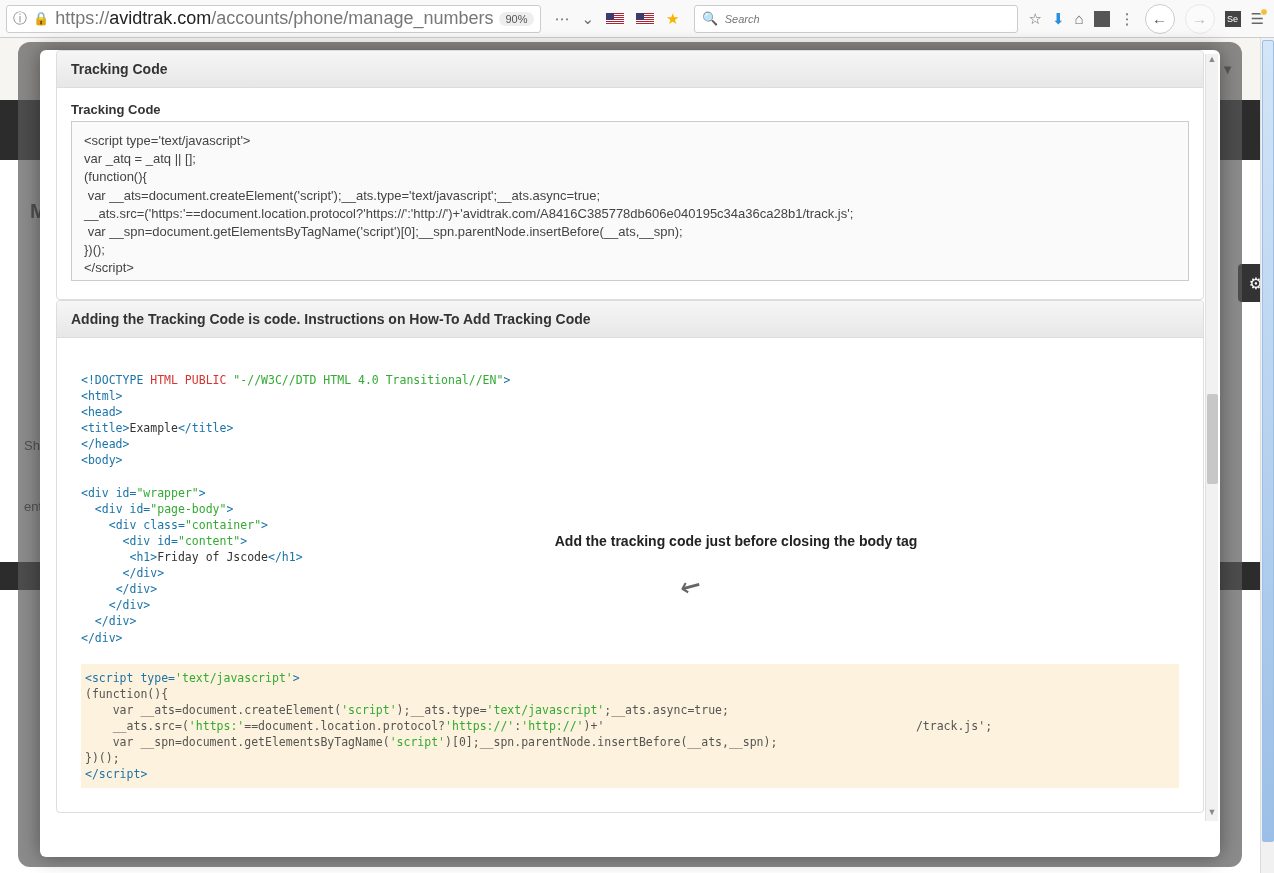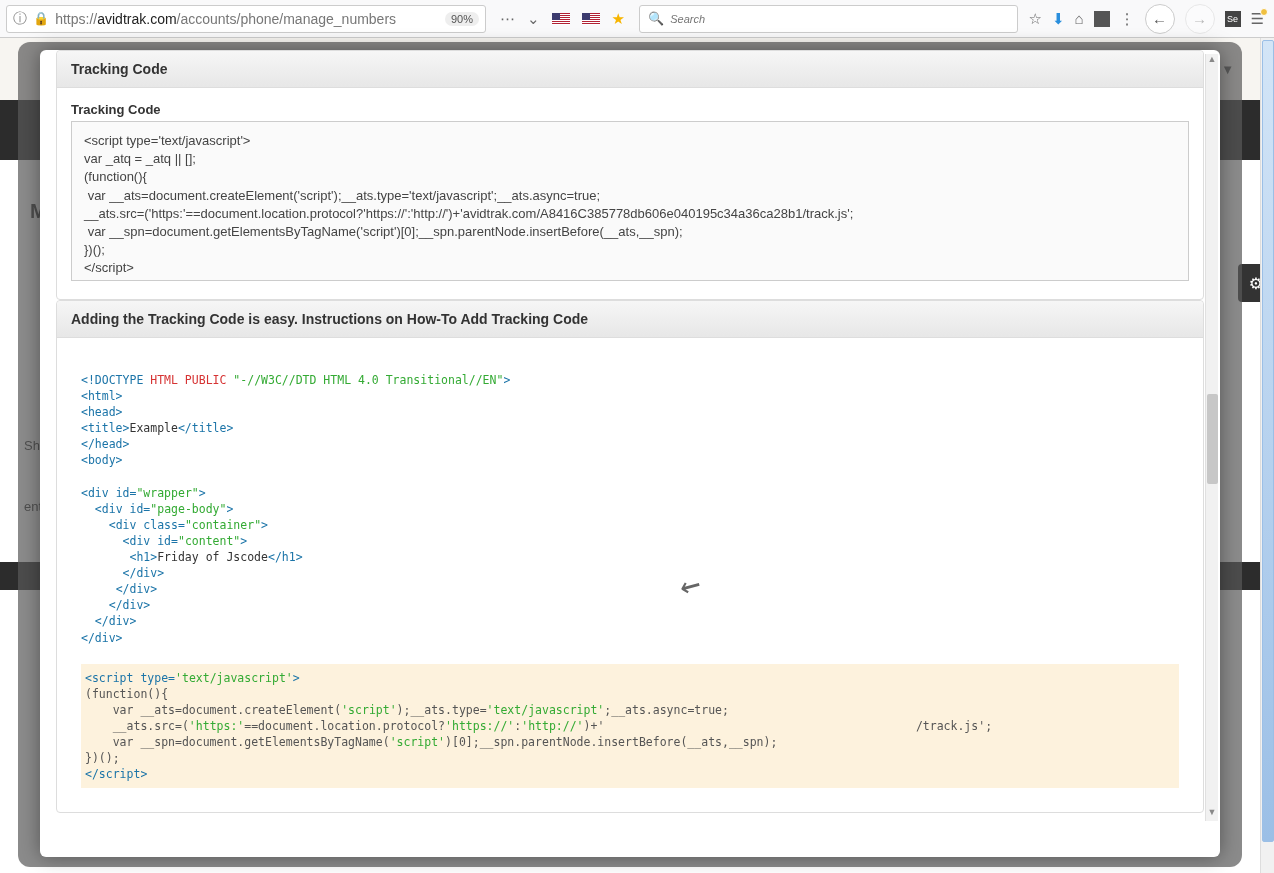--- a/index.html
+++ b/index.html
@@ -29,21 +29,21 @@
   flex: 0 0 480px;
   height: 28px;
   border: 1px solid #ccc;
   border-radius: 3px;
   background: #fff;
   padding: 0 6px;
   gap: 6px;
 }
 .urlbar .icon-info { color: #888; font-size: 14px; }
 .urlbar .icon-lock { color: #3a9f3a; font-size: 13px; }
-.urltext { flex: 1; font-size: 14px; color: #777; white-space: nowrap; overflow: hidden; }
+.urltext { flex: 1; font-size: 18px; color: #777; white-space: nowrap; overflow: hidden; }
 .urltext .host { color: #222; }
 .zoom-badge {
   font-size: 11px; background: #eee; border-radius: 8px; padding: 1px 6px; color: #555;
 }
 .toolbar-icons { display: flex; gap: 12px; padding: 0 8px; color: #666; font-size: 15px; align-items: center; }
 .searchbar {
   flex: 1; height: 28px; border: 1px solid #ccc; border-radius: 3px; background: #fff;
   display: flex; align-items: center; padding: 0 8px; gap: 6px; color: #888;
 }
 .searchbar input { border: none; outline: none; font-size: 11px; font-style: italic; color: #888; width: 100%; }
@@ -240,21 +240,21 @@
 (function(){
  var __ats=document.createElement('script');__ats.type='text/javascript';__ats.async=true;
 __ats.src=('https:'==document.location.protocol?'https://':'http://')+'avidtrak.com/A8416C385778db606e040195c34a36ca28b1/track.js';
  var __spn=document.getElementsByTagName('script')[0];__spn.parentNode.insertBefore(__ats,__spn);
 })();
 &lt;/script&gt;</textarea>
         </div>
       </div>
 
       <div class="panel">
-        <div class="panel-header">Adding the Tracking Code is easy. Instructions on How-To Add Tracking Code</div>
+        <div class="panel-header">Adding the Tracking Code is code. Instructions on How-To Add Tracking Code</div>
         <div class="panel-body">
           <div class="example-wrap">
 <pre><span class="tag">&lt;!DOCTYPE</span> <span class="doctype">HTML PUBLIC</span> <span class="str">"-//W3C//DTD HTML 4.0 Transitional//EN"</span><span class="tag">&gt;</span>
 <span class="tag">&lt;html&gt;</span>
 <span class="tag">&lt;head&gt;</span>
 <span class="tag">&lt;title&gt;</span><span class="txt">Example</span><span class="tag">&lt;/title&gt;</span>
 <span class="tag">&lt;/head&gt;</span>
 <span class="tag">&lt;body&gt;</span>
 
 <span class="tag">&lt;div</span> <span class="attr">id=</span><span class="str">"wrapper"</span><span class="tag">&gt;</span>
@@ -269,20 +269,21 @@
 <span class="tag">&lt;/div&gt;</span></pre>
 <div class="highlight">
 <pre><span class="tag">&lt;script</span> <span class="attr">type=</span><span class="str">'text/javascript'</span><span class="tag">&gt;</span>
 (function(){
     var __ats=document.createElement(<span class="str">'script'</span>);__ats.type=<span class="str">'text/javascript'</span>;__ats.async=true;
     __ats.src=(<span class="str">'https:'</span>==document.location.protocol?<span class="str">'https://'</span>:<span class="str">'http://'</span>)+'                                             <span>/track.js</span>';
     var __spn=document.getElementsByTagName(<span class="str">'script'</span>)[0];__spn.parentNode.insertBefore(__ats,__spn);
 })();
 <span class="tag">&lt;/script&gt;</span></pre>
 </div>
+            <div class="callout">Add the tracking code just before closing the body tag</div>
             <div class="arrow">↙</div>
           </div>
         </div>
       </div>
 
     </div>
 
     <div class="modal-sb">
       <div class="up">▲</div>
       <div class="thumb"></div>

